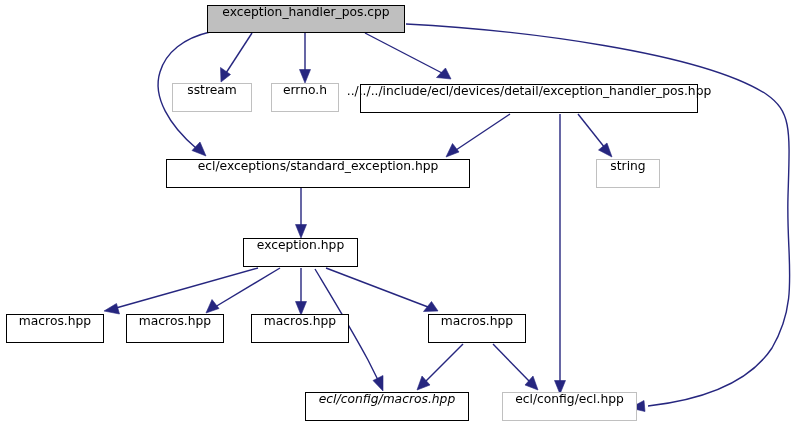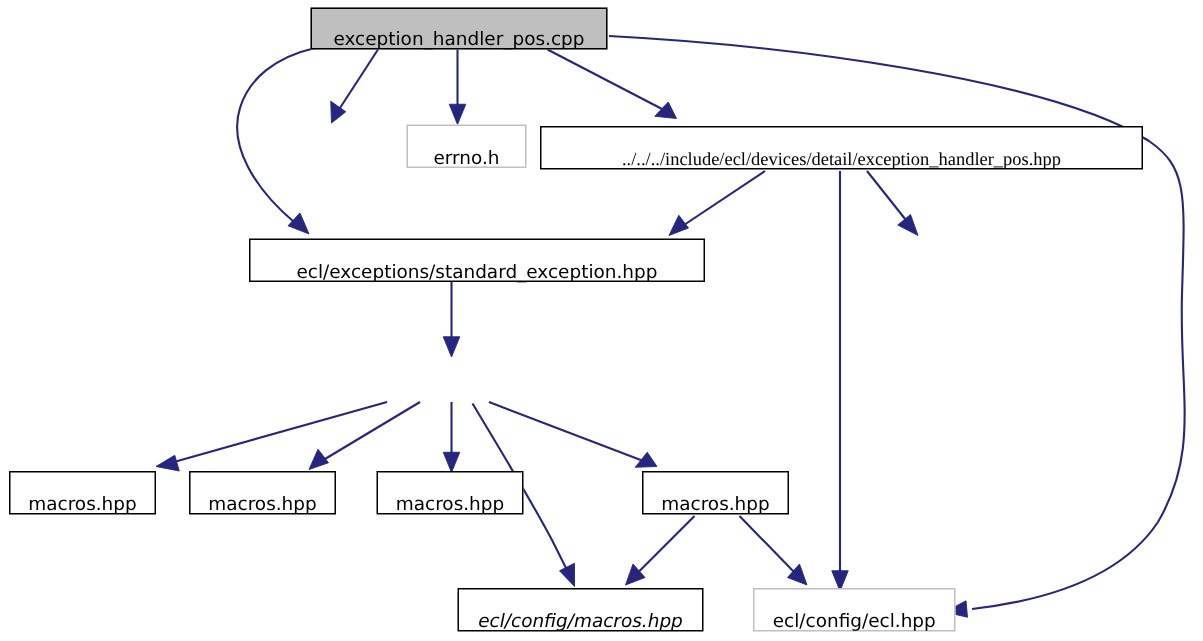--- a/index.html
+++ b/index.html
@@ -24,21 +24,21 @@
     left: 0;
     top: 0;
     width: 802px;
     height: 427px;
     display: block;
   }
   .node-box {
     position: absolute;
     box-sizing: border-box;
     display: flex;
-    align-items: flex-end;
+    align-items: flex-start;
     justify-content: center;
     background: #ffffff;
     border: 1px solid #000000;
     font-size: 12.3px;
     color: #000000;
     white-space: nowrap;
     letter-spacing: 0px;
     line-height: 1;
   }
   .node-box.sys {
@@ -147,34 +147,43 @@
     <g>
       <path class="edge-path" d="M 493,344 L 530,382"></path>
       <polygon class="edge-head" points="538,390 525,385 533,376"></polygon>
     </g>
   </svg>
 
   <div class="node-box root" style="left:207px; top:5px; width:198px; height:28px;">
     <span class="node-label">exception_handler_pos.cpp</span>
   </div>
 
-
-  <div class="node-box sys" style="left:271px; top:83px; width:80px; height:29px;">
+  <div class="node-box sys" style="left:172px; top:83px; width:80px; height:29px;">
+    <span class="node-label">sstream</span>
+  </div>
+
+  <div class="node-box sys" style="left:271px; top:83px; width:68px; height:29px;">
     <span class="node-label">errno.h</span>
   </div>
 
-  <div class="node-box" style="left:360px; top:84px; width:402px; height:29px;font-family:Liberation Serif, serif;">
+  <div class="node-box" style="left:360px; top:84px; width:338px; height:29px;">
     <span class="node-label">../../../include/ecl/devices/detail/exception_handler_pos.hpp</span>
   </div>
 
   <div class="node-box" style="left:166px; top:159px; width:304px; height:29px;">
     <span class="node-label">ecl/exceptions/standard_exception.hpp</span>
   </div>
 
-
+  <div class="node-box sys" style="left:596px; top:159px; width:64px; height:29px;">
+    <span class="node-label">string</span>
+  </div>
+
+  <div class="node-box" style="left:243px; top:238px; width:115px; height:29px;">
+    <span class="node-label">exception.hpp</span>
+  </div>
 
   <div class="node-box" style="left:6px; top:314px; width:98px; height:29px;">
     <span class="node-label">macros.hpp</span>
   </div>
 
   <div class="node-box" style="left:126px; top:314px; width:98px; height:29px;">
     <span class="node-label">macros.hpp</span>
   </div>
 
   <div class="node-box" style="left:251px; top:314px; width:98px; height:29px;">

